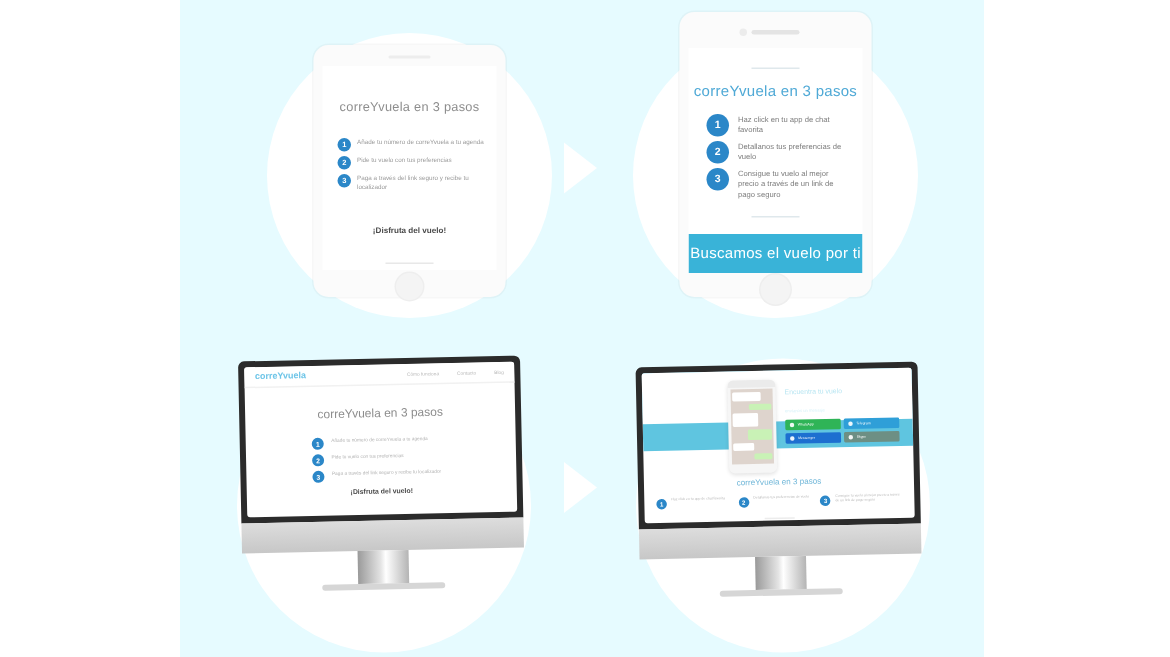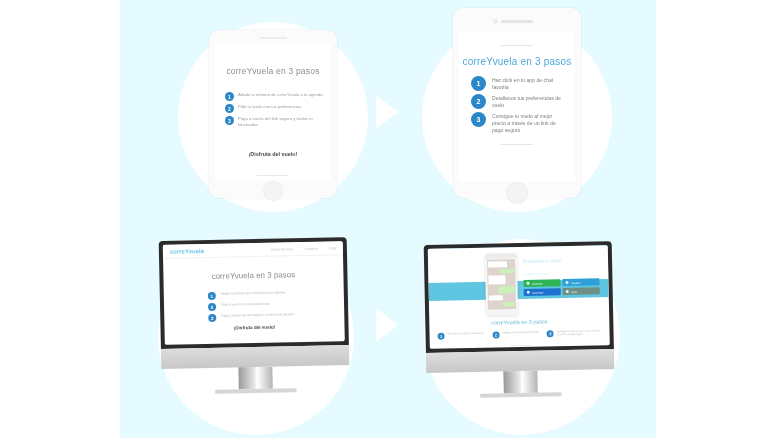--- a/index.html
+++ b/index.html
@@ -181,20 +181,23 @@
         <div class="step">
           <div class="bullet">2</div>
           <div class="steptxt">Detallanos tus preferencias de vuelo</div>
         </div>
         <div class="step">
           <div class="bullet">3</div>
           <div class="steptxt">Consigue tu vuelo al mejor precio a través de un link de pago seguro</div>
         </div>
       </div>
       <div id="p2rule2"></div>
+      <div id="p2foot">
+        <span>Buscamos el vuelo por ti</span>
+      </div>
     </div>
     <div class="home"></div>
   </div>
 
   <div class="imac" id="imac1">
     <div class="bezel"></div>
     <div class="screen">
       <div class="sitenav" id="d1nav">
         <div class="brand">correYvuela</div>
         <div class="navlinks">

